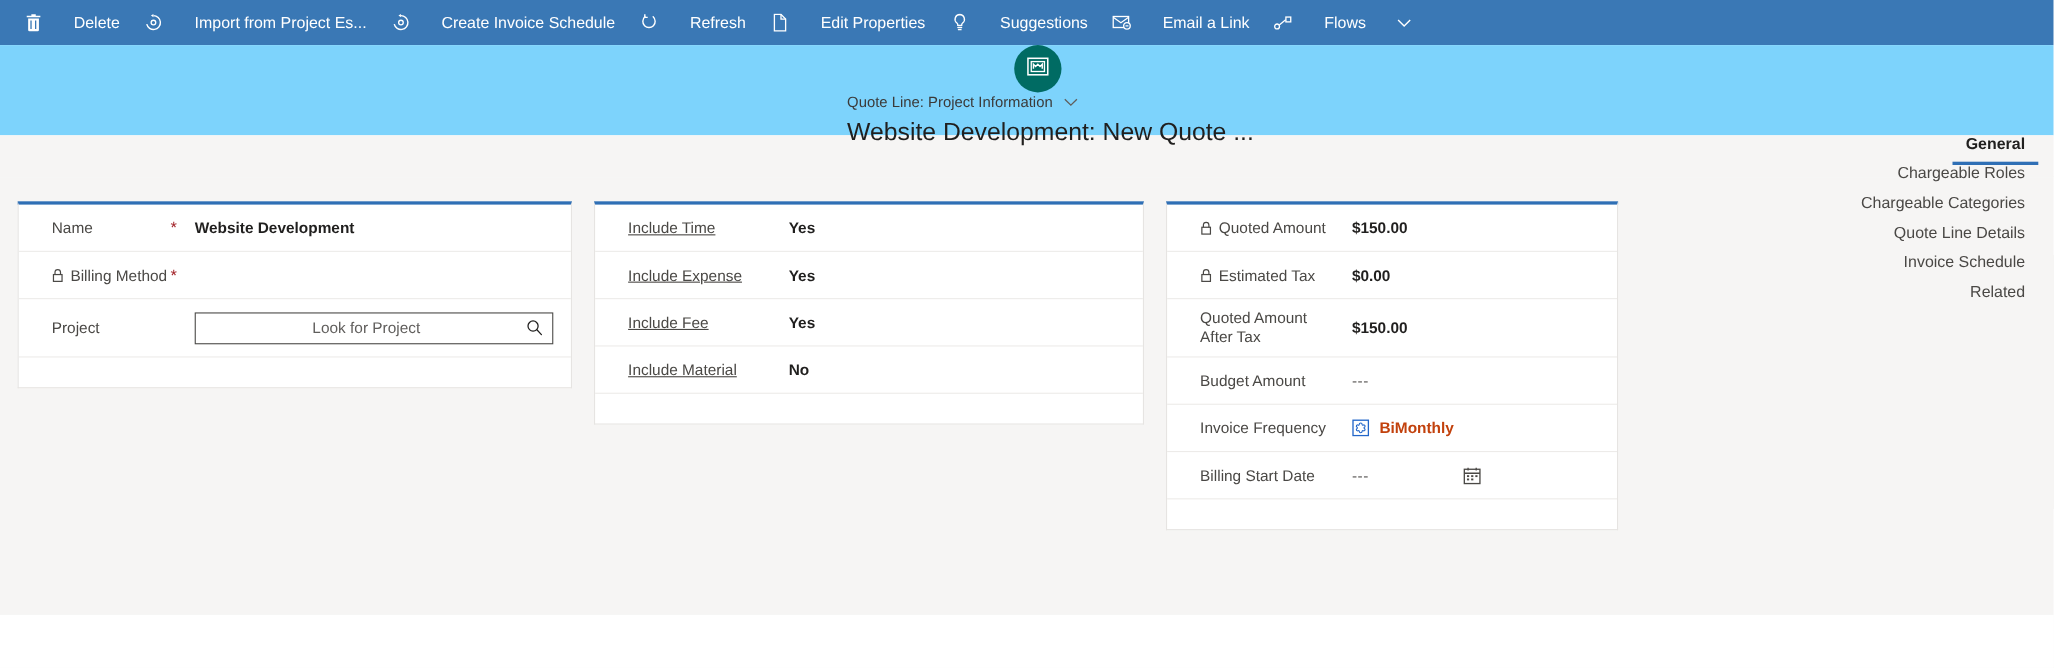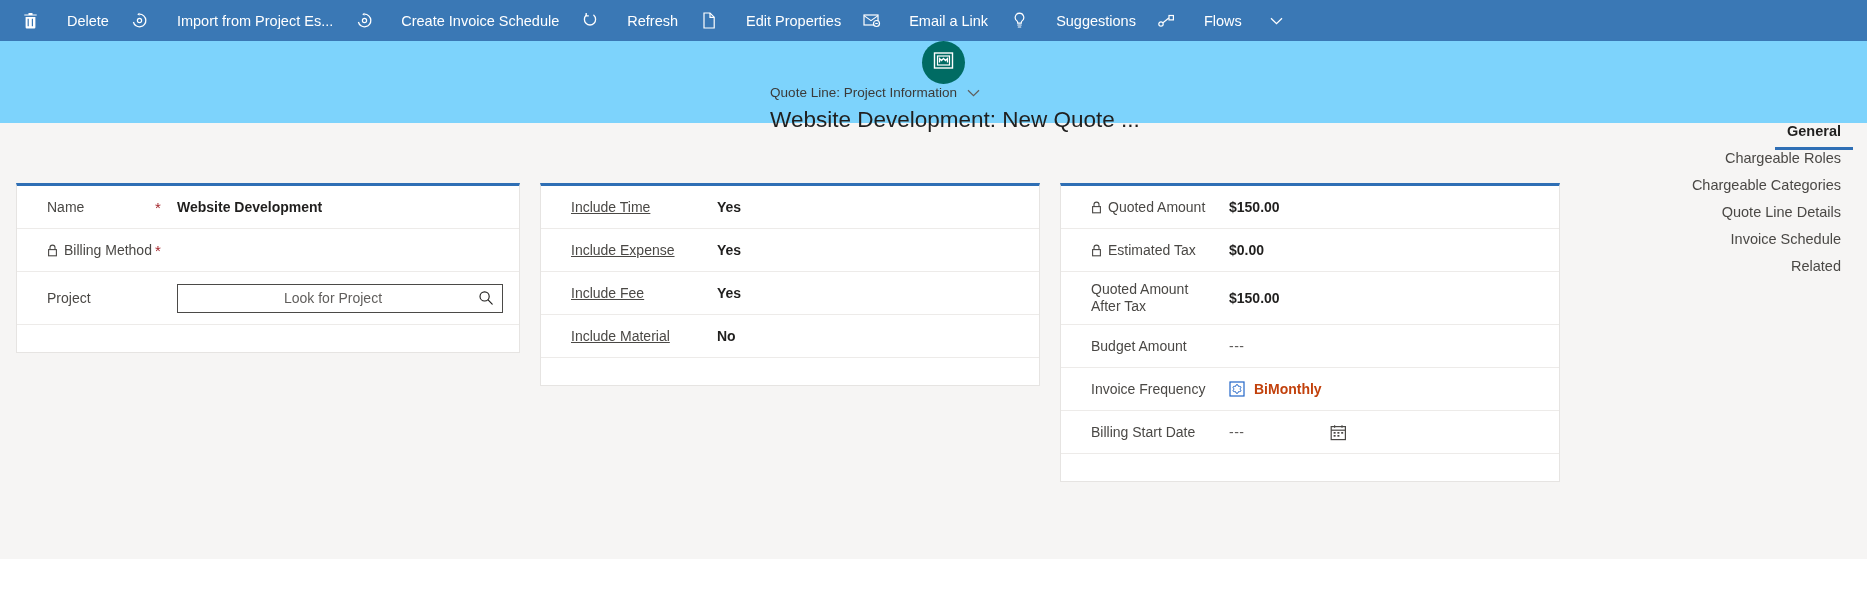--- a/index.html
+++ b/index.html
@@ -115,21 +115,21 @@
   }
   .card {
     background: #ffffff;
     border: 1px solid #e6e4e2;
     border-top: 3px solid #2f6fb5;
     flex: 0 0 auto;
     align-self: flex-start;
   }
   #card-general { width: 504px; }
   #card-include { width: 500px; }
-  #card-amounts { width: 500px; }
+  #card-amounts { width: 411px; }
 
   .field-row {
     display: flex;
     align-items: center;
     min-height: 43px;
     padding: 0 16px 0 16px;
     border-bottom: 1px solid #edebe9;
   }
   .field-row.tall { min-height: 53px; }
   .field-pad { height: 27px; }
@@ -248,38 +248,38 @@
       <svg width="14" height="17" viewBox="0 0 14 17">
           <path d="M2 1h6l4.2 4.2V16H2V1z" stroke="#fff" stroke-width="1.2" fill="none"></path>
           <path d="M8 1v4.4h4.2" stroke="#fff" stroke-width="1.2" fill="none"></path>
         </svg>
     </span>
     <span>Edit Properties</span>
   </div>
 
   <div class="cmd-btn">
     <span class="cmd-ico">
+      <svg width="13" height="17" viewBox="0 0 13 17">
+          <path d="M6.5 1.2a4.3 4.3 0 0 1 2.6 7.7c-.5.4-.8 1-.8 1.6v.6H4.7v-.6c0-.6-.3-1.2-.8-1.6A4.3 4.3 0 0 1 6.5 1.2z" stroke="#fff" stroke-width="1.2" fill="none"></path>
+          <path d="M4.8 13h3.4M5.3 15h2.4" stroke="#fff" stroke-width="1.2" stroke-linecap="round"></path>
+        </svg>
+    </span>
+    <span>Suggestions</span>
+  </div>
+
+  <div class="cmd-btn">
+    <span class="cmd-ico">
       <svg width="18" height="15" viewBox="0 0 18 15">
           <rect x="1" y="2" width="14" height="10" stroke="#fff" stroke-width="1.2" fill="none"></rect>
           <path d="M1 2.6l7 5 7-5" stroke="#fff" stroke-width="1.1" fill="none"></path>
           <circle cx="13.5" cy="10.5" r="3" stroke="#fff" stroke-width="1.2" fill="#3a78b5"></circle>
           <path d="M12.2 10.5h2.6" stroke="#fff" stroke-width="1.1"></path>
         </svg>
     </span>
     <span>Email a Link</span>
-  </div>
-
-  <div class="cmd-btn">
-    <span class="cmd-ico">
-      <svg width="13" height="17" viewBox="0 0 13 17">
-          <path d="M6.5 1.2a4.3 4.3 0 0 1 2.6 7.7c-.5.4-.8 1-.8 1.6v.6H4.7v-.6c0-.6-.3-1.2-.8-1.6A4.3 4.3 0 0 1 6.5 1.2z" stroke="#fff" stroke-width="1.2" fill="none"></path>
-          <path d="M4.8 13h3.4M5.3 15h2.4" stroke="#fff" stroke-width="1.2" stroke-linecap="round"></path>
-        </svg>
-    </span>
-    <span>Suggestions</span>
   </div>
 
   <div class="cmd-btn">
     <span class="cmd-ico">
       <svg width="18" height="14" viewBox="0 0 18 14">
           <circle cx="3" cy="10" r="2.2" stroke="#fff" stroke-width="1.2" fill="none"></circle>
           <rect x="11" y="1.5" width="4.4" height="4.4" stroke="#fff" stroke-width="1.2" fill="none"></rect>
           <path d="M5 8.7L10.8 4" stroke="#fff" stroke-width="1.2"></path>
         </svg>
     </span>

